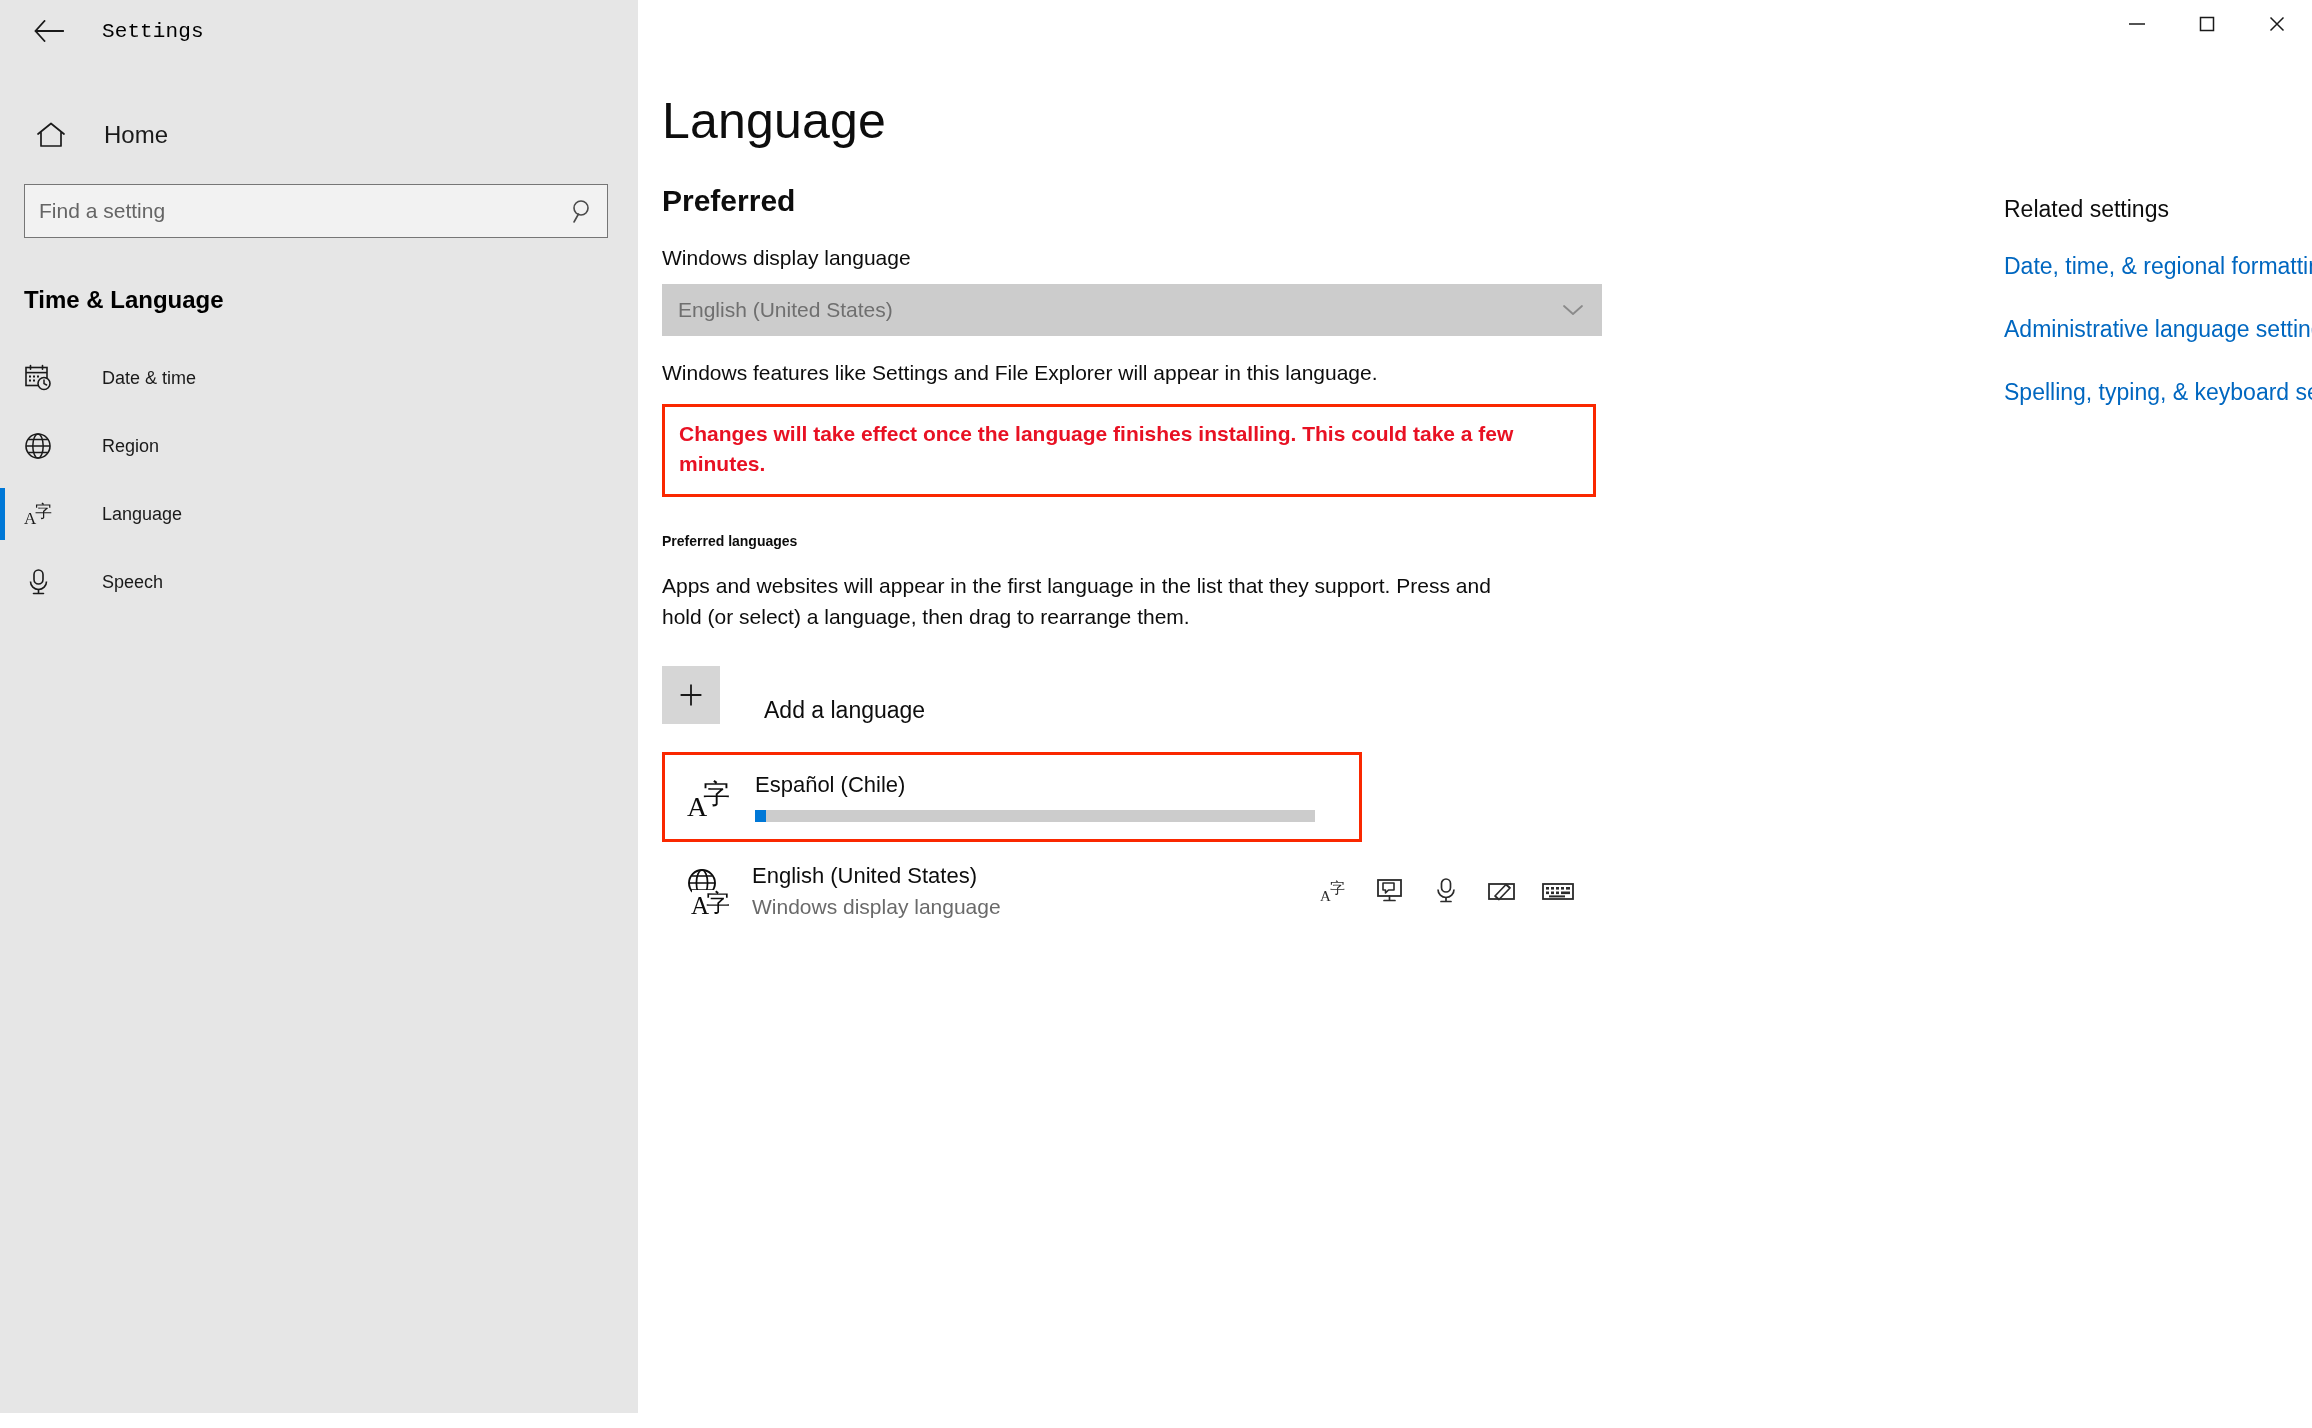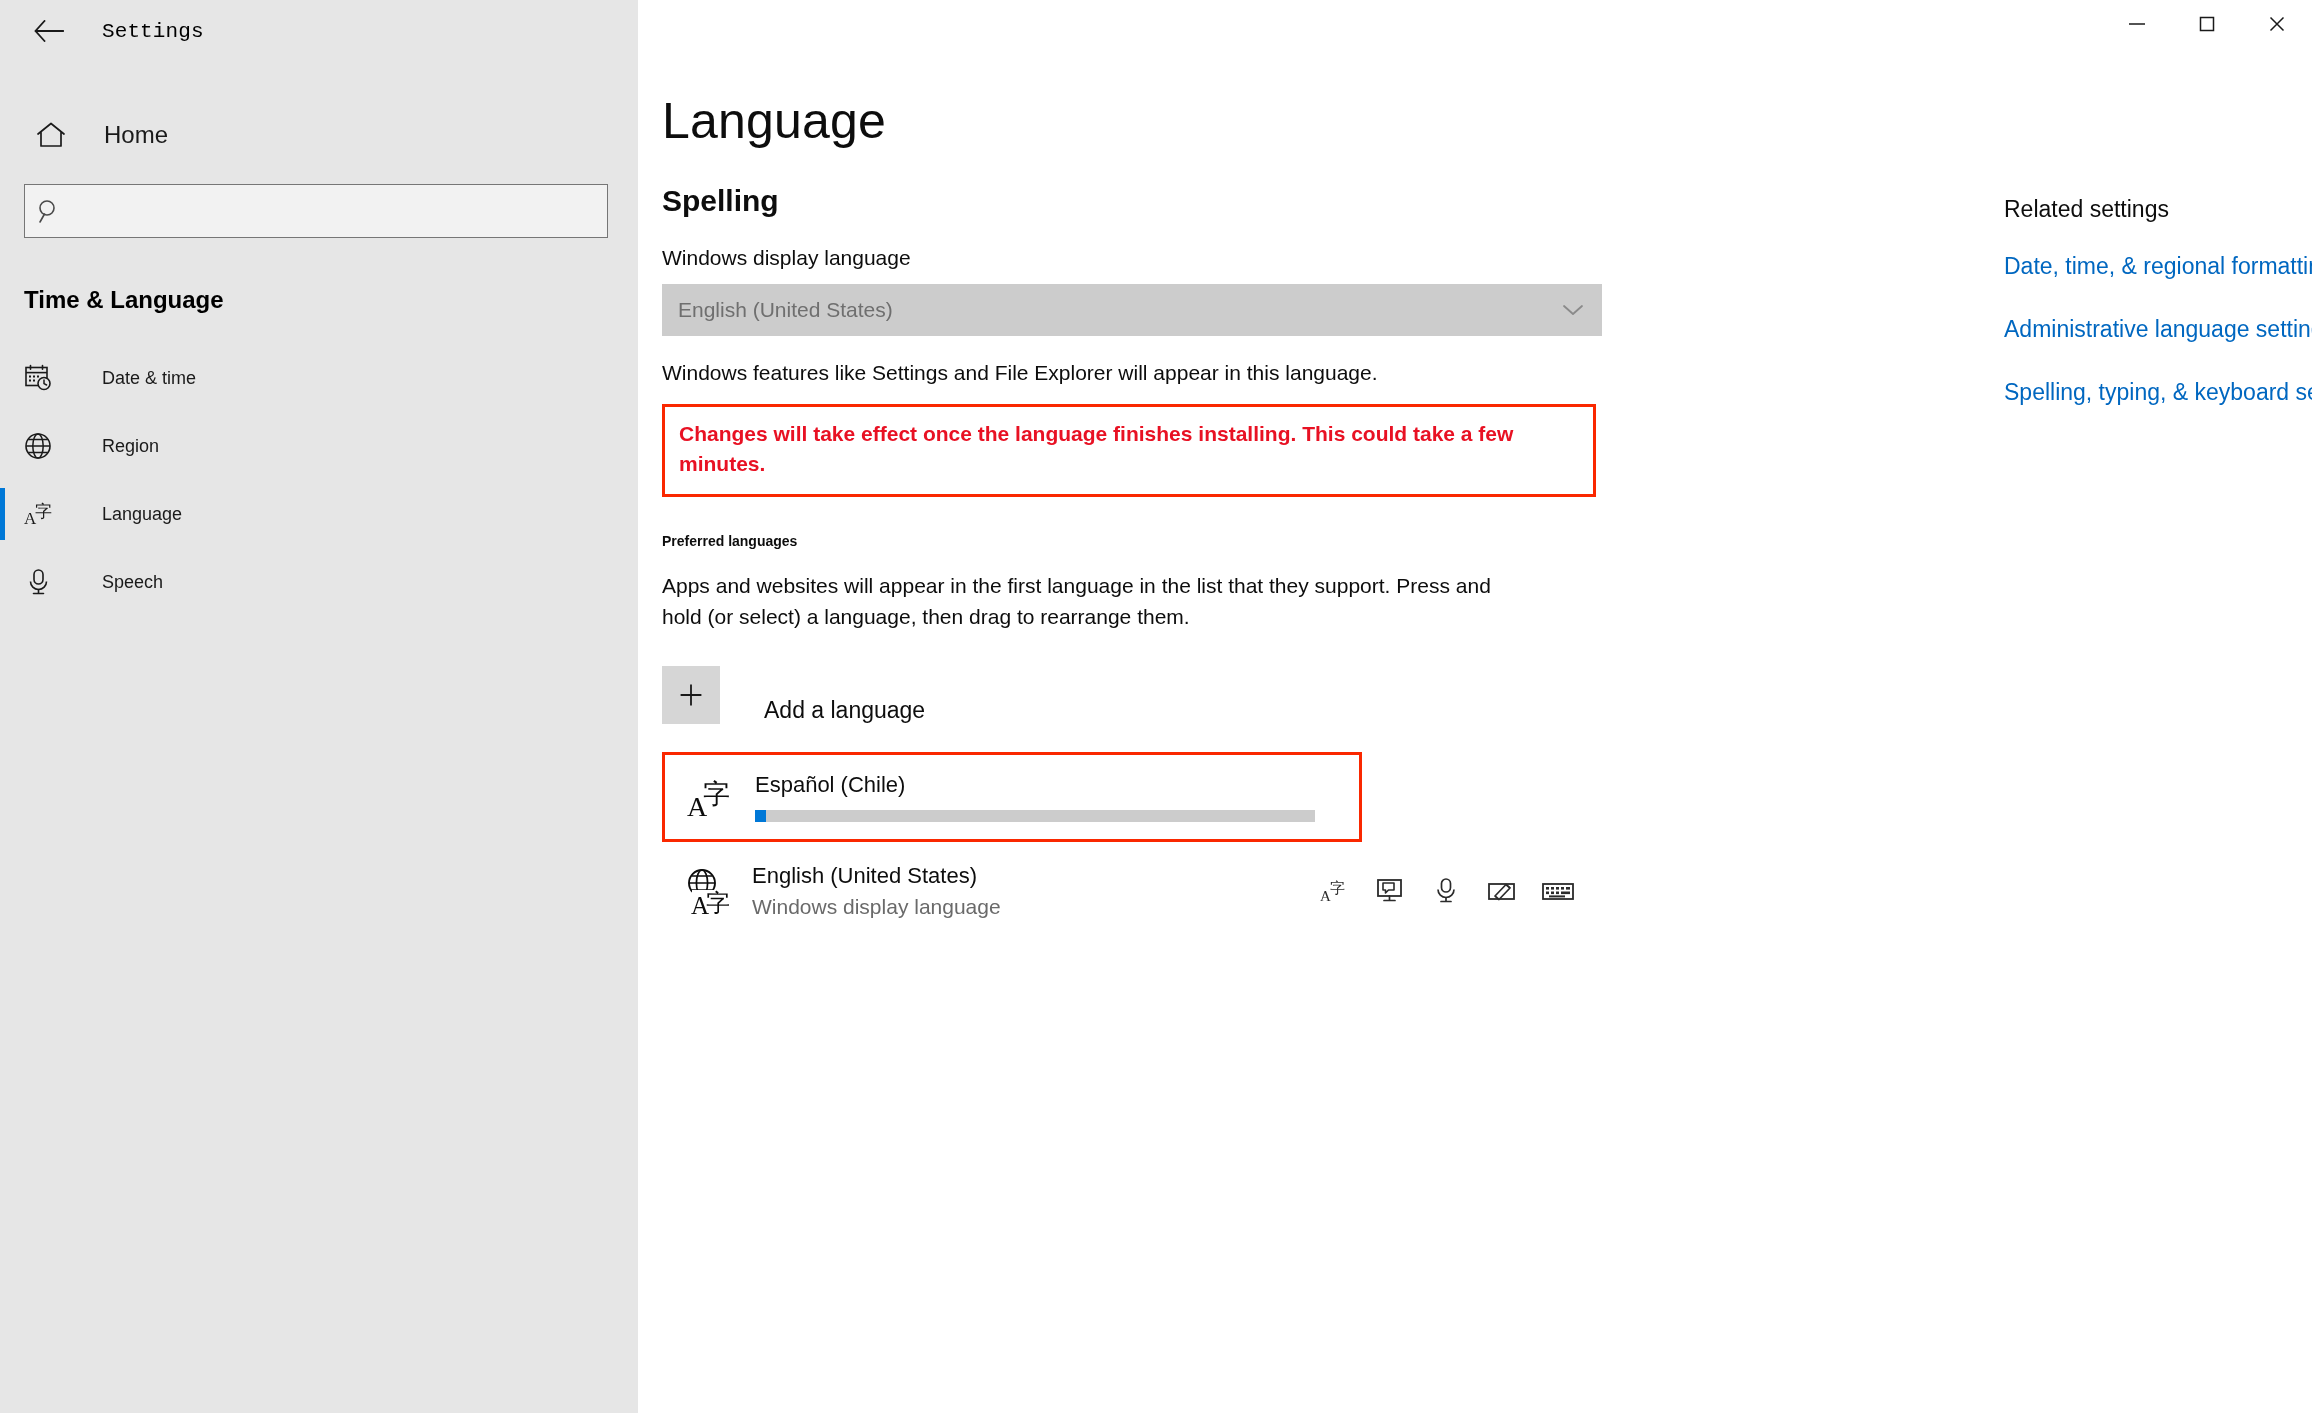--- a/index.html
+++ b/index.html
@@ -368,20 +368,21 @@
     <div class="home-row">
       <span class="ico">
         <svg width="30" height="28" viewBox="0 0 30 28" aria-hidden="true">
           <path d="M2 13 L15 2.5 L28 13 M5 11.2 V25 H25 V11.2" fill="none" stroke="#1a1a1a" stroke-width="1.7" stroke-linejoin="round" stroke-linecap="round"></path>
         </svg>
       </span>
       <span class="label">Home</span>
     </div>
 
     <div class="search-wrap">
+      <input class="search-input" type="text" placeholder="Find a setting" style="">
       <span class="search-ico">
         <svg width="26" height="26" viewBox="0 0 26 26" aria-hidden="true">
           <circle cx="11" cy="10" r="7" fill="none" stroke="#4a4a4a" stroke-width="1.6"></circle>
           <path d="M8.5 16 L4 24" fill="none" stroke="#4a4a4a" stroke-width="1.6" stroke-linecap="round"></path>
         </svg>
       </span>
     </div>
 
     <div class="section-title">Time &amp; Language</div>
 
@@ -463,21 +464,21 @@
         <svg width="22" height="22" viewBox="0 0 22 22" aria-hidden="true">
           <path d="M4.5 4.5 L17.5 17.5 M17.5 4.5 L4.5 17.5" stroke="#1a1a1a" stroke-width="1.5"></path>
         </svg>
       </button>
     </div>
 
     <div class="content">
 
       <h1 class="page-title">Language</h1>
 
-      <h2 class="h2">Spelling</h2>
+      <h2 class="h2">Preferred</h2>
 
       <div class="body-label">Windows display language</div>
 
       <div class="combo">
         <span class="value">English (United States)</span>
         <span class="chev">
           <svg width="26" height="16" viewBox="0 0 26 16" aria-hidden="true">
             <path d="M4 4 L13 12 L22 4" fill="none" stroke="#8a8a8a" stroke-width="1.8" stroke-linecap="round" stroke-linejoin="round"></path>
           </svg>
         </span>

